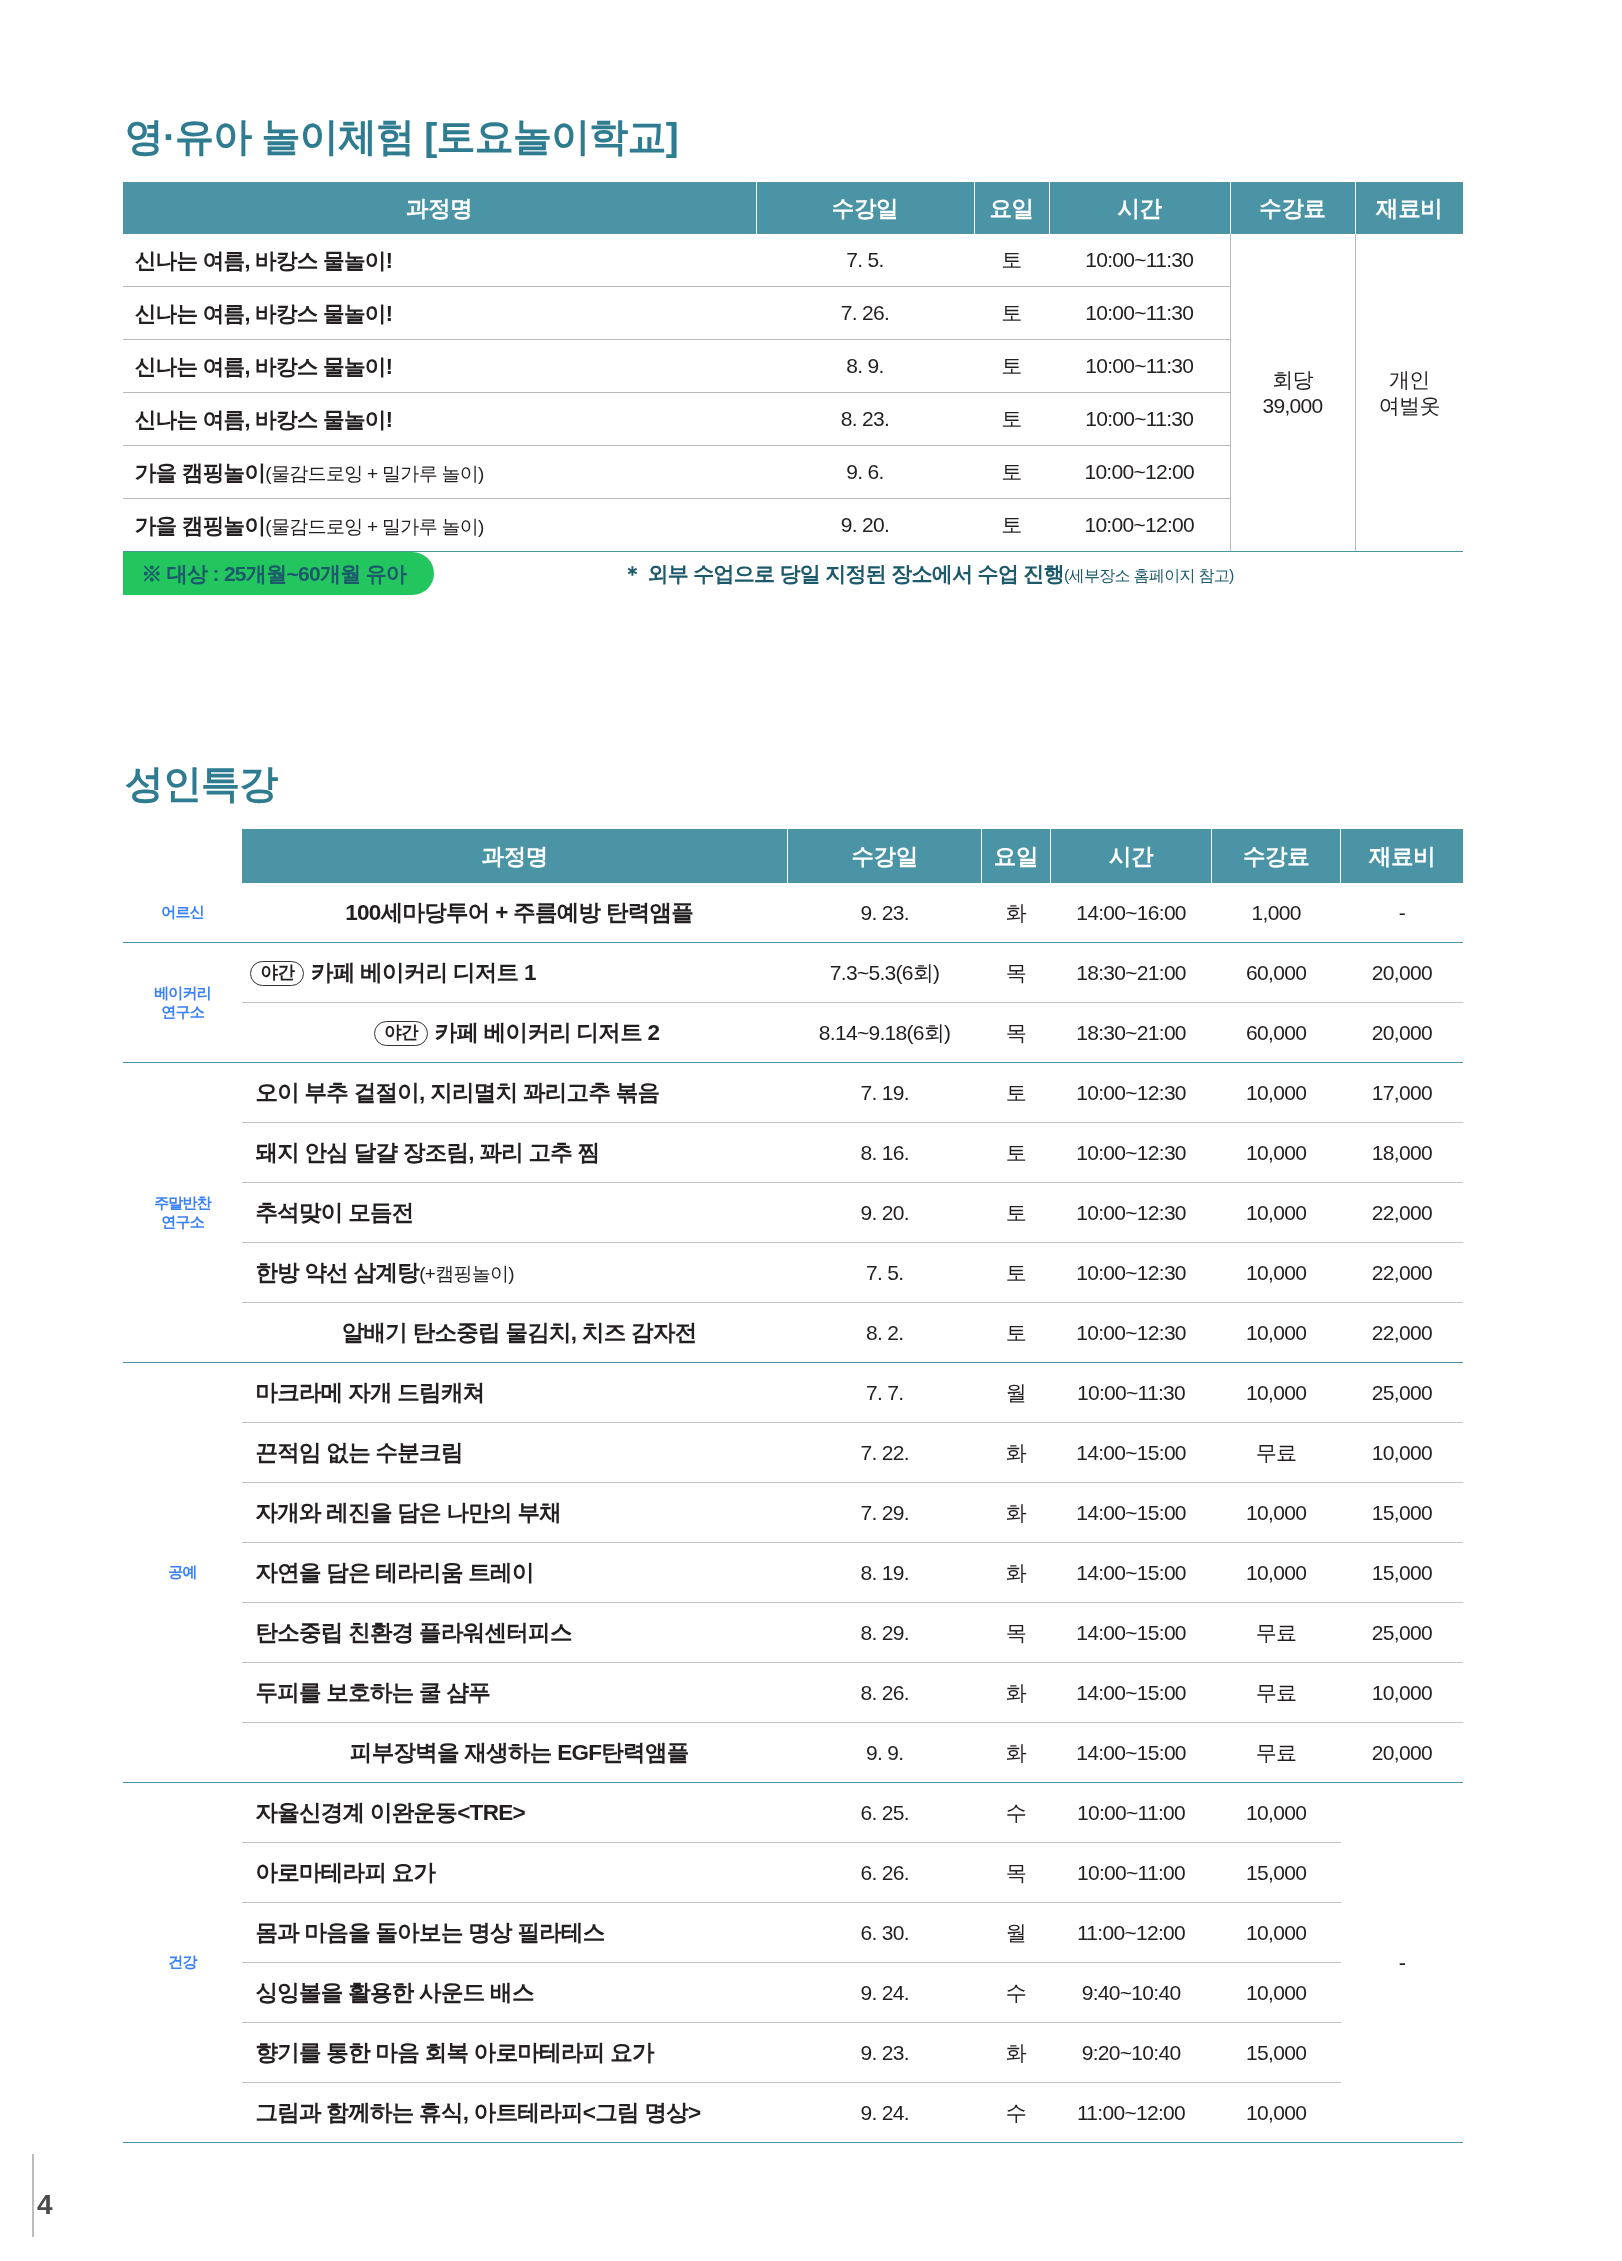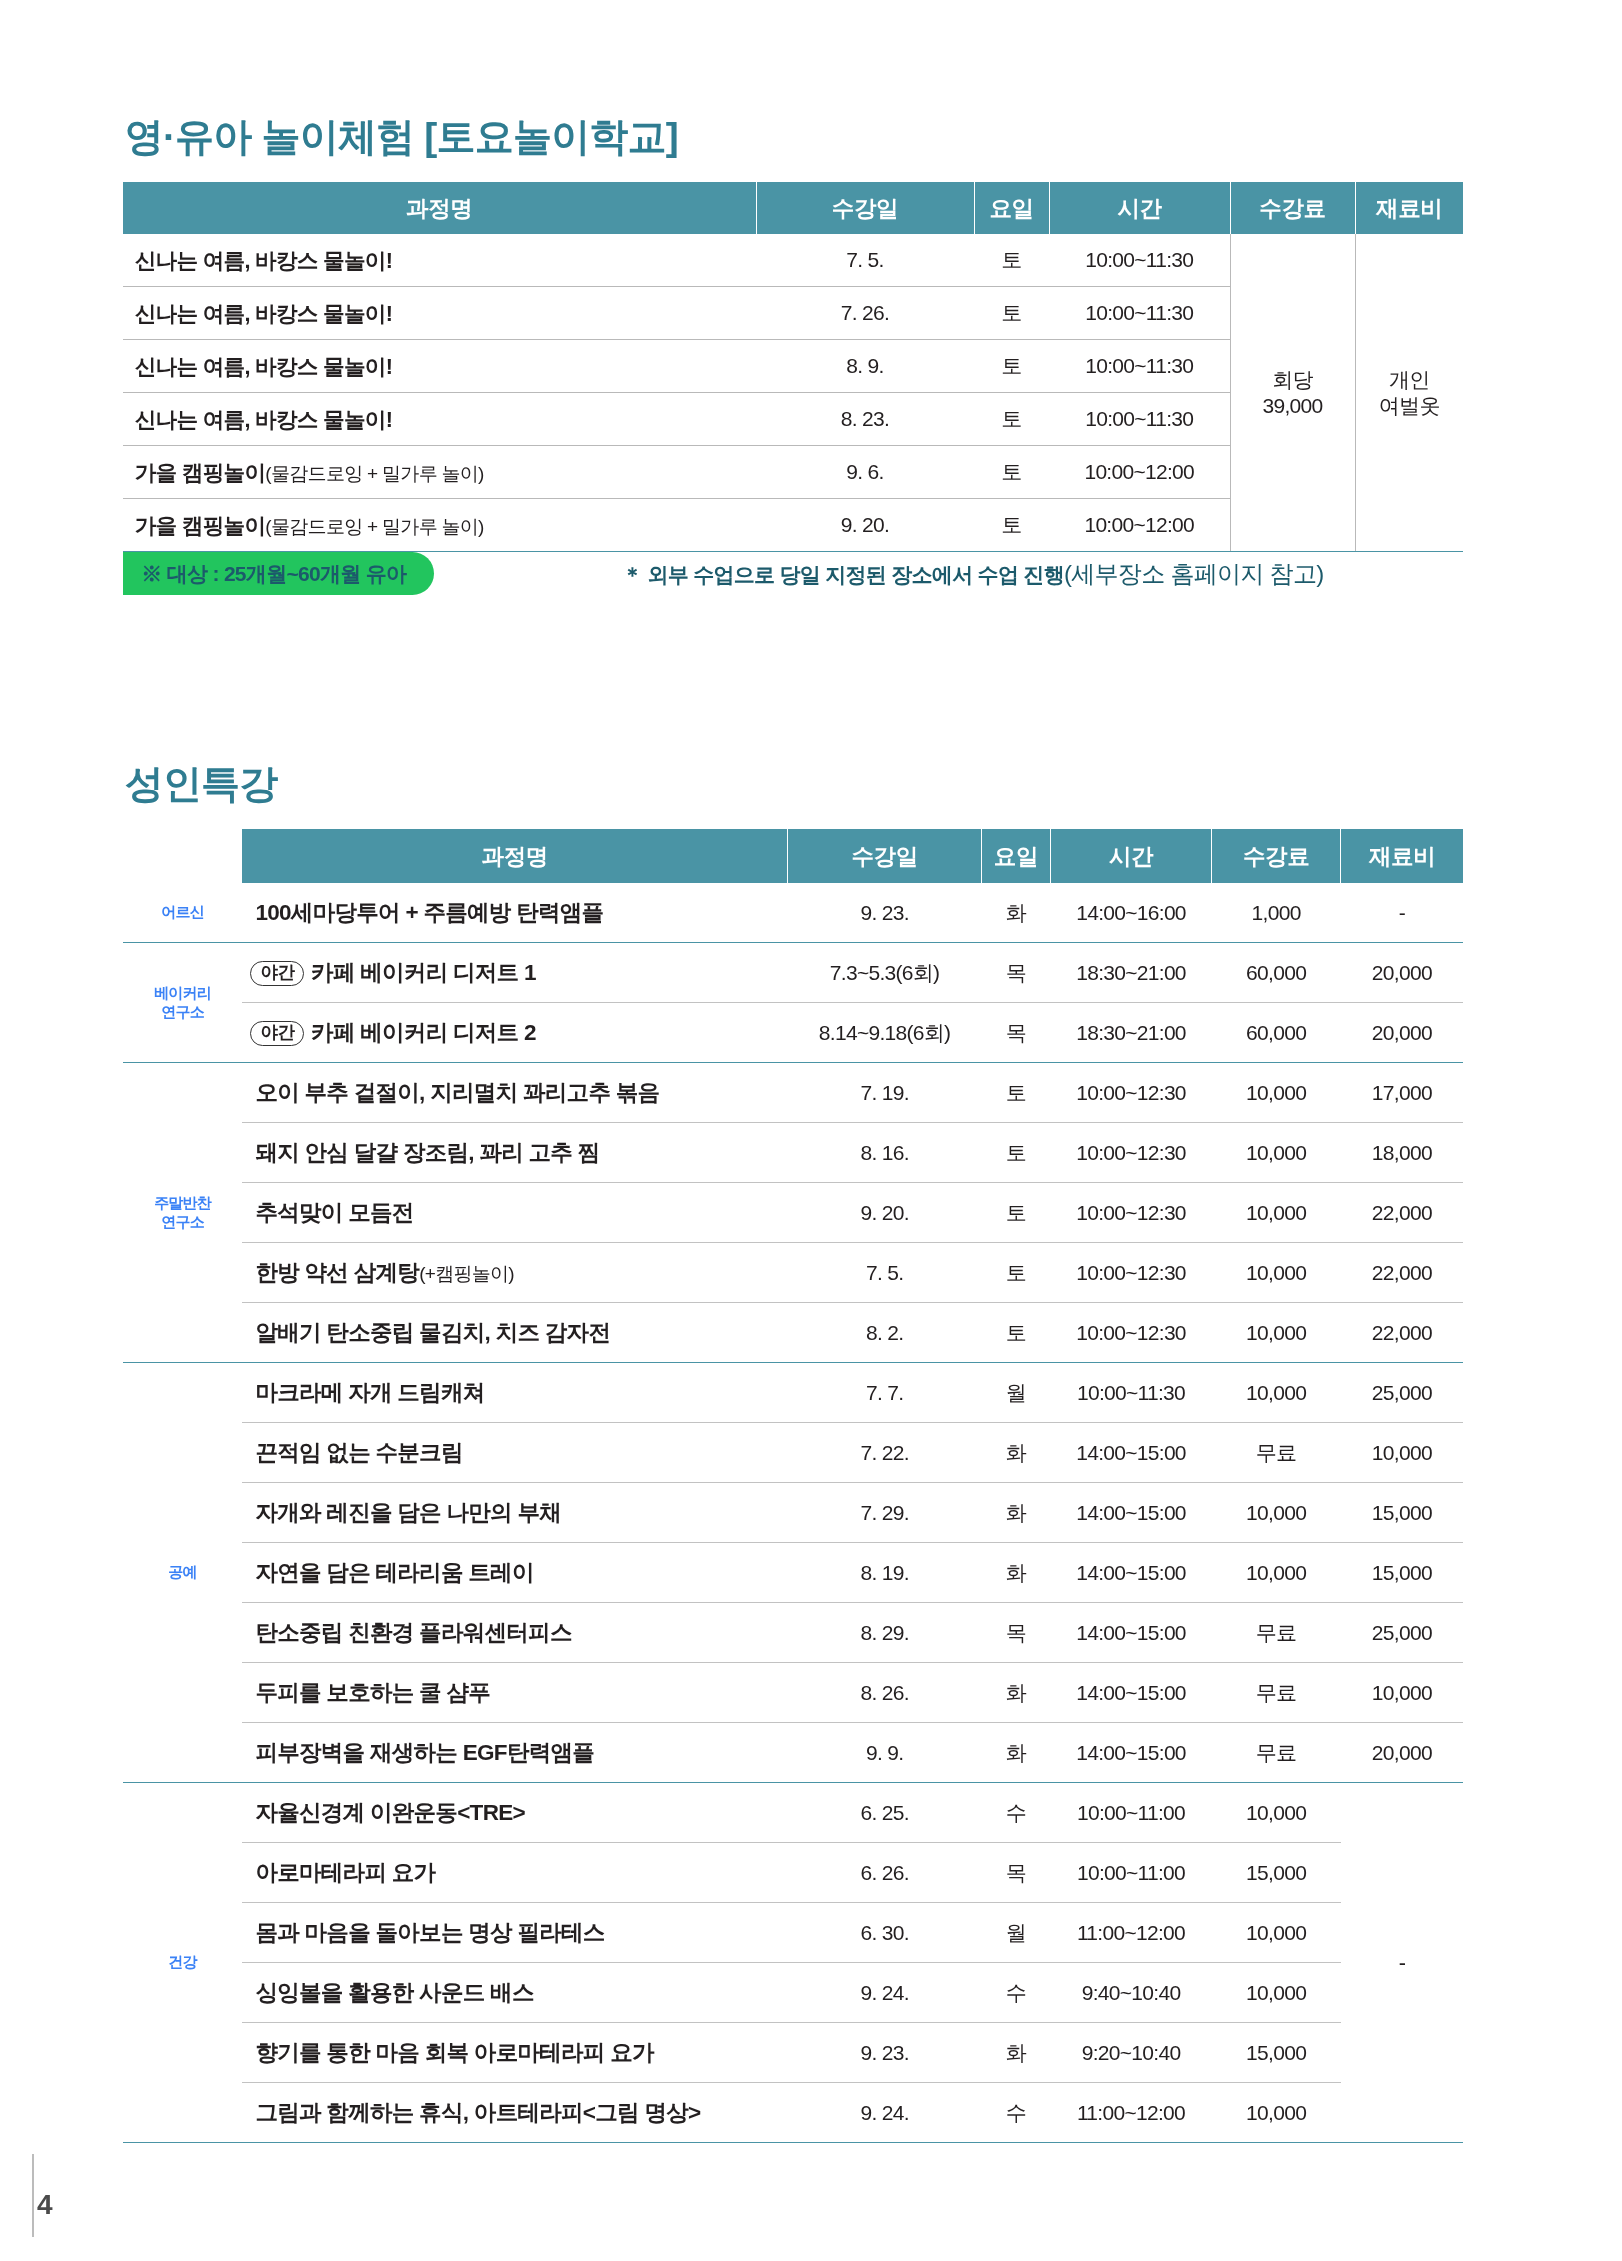--- a/index.html
+++ b/index.html
@@ -116,21 +116,21 @@
     height: 43px;
     line-height: 43px;
     font-size: 21px;
     font-weight: bold;
     color: #1c5a6b;
     letter-spacing: -0.7px;
     white-space: nowrap;
   }
   .note-right .thin {
     font-weight: normal;
-    font-size: 24px;
+    font-size: 16px;
   }
 
   
   table.adult {
     border-collapse: collapse;
     table-layout: fixed;
     width: 1340px;
   }
   table.adult th {
     background: #4a94a5;
@@ -172,20 +172,21 @@
     font-size: 22.5px;
   }
   table.adult td.name2 {
     text-align: left;
     padding-left: 8.3px;
     font-weight: bold;
     font-size: 22.5px;
   }
   table.adult td.grp-end {
     border-bottom: 1.7px solid #4a94a5;
+    text-align: center;
   }
   table.adult tr:last-child td {
     border-bottom: 1.7px solid #4a94a5;
   }
   table.adult td.feemerge {
     border-bottom: 1.7px solid #4a94a5;
     font-size: 21.6px;
   }
   .badge {
     display: inline-block;

